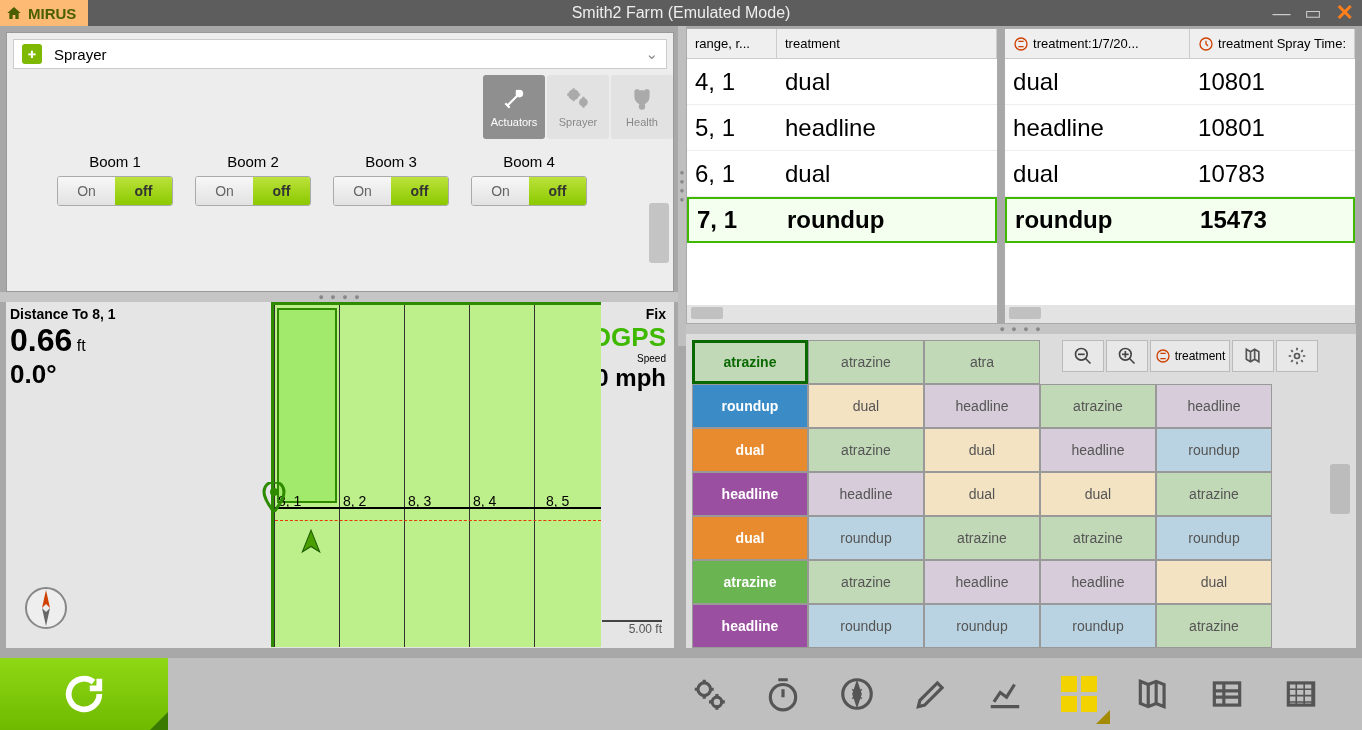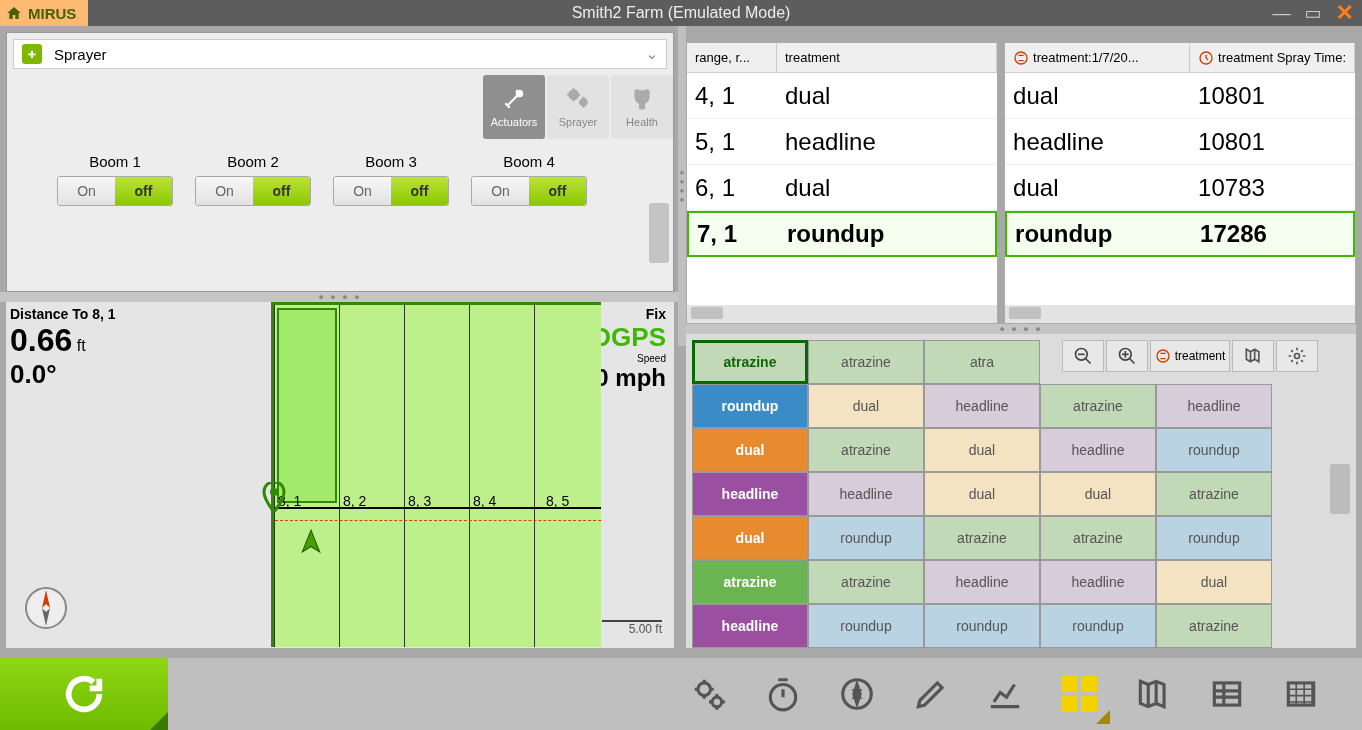--- a/index.html
+++ b/index.html
@@ -57,21 +57,21 @@
 .cell-label { position: absolute; font-size: 14px; }
 .pin { position: absolute; left: 256px; top: 180px; }
 .cursor-arrow { position:absolute; left:292px; top:226px; }
 .red-dash { position:absolute; left:269px; top:218px; width:326px; border-top:1.5px dashed #e53900;}
 .black-line { position:absolute; left:269px; top:205px; width:326px; border-top:2px solid #000;}
 .scale-bar { position:absolute; right:12px; bottom:12px; text-align:right; font-size:12px; color:#555;}
 .scale-bar .bar { width: 60px; height: 2px; background: #444; margin-left:auto; }
 .compass { position: absolute; left: 18px; bottom: 18px; }
 
 
-.tables-row { display: flex; height: 320px; gap: 6px; padding: 16px 6px 0 6px; }
+.tables-row { display: flex; height: 320px; gap: 6px; padding: 2px 6px 0 6px; }
 .table-panel { flex: 1; background: #fff; border: 1px solid #aaa; display: flex; flex-direction: column; }
 .table-header { display: flex; background: #efefef; border-bottom: 1px solid #ccc; height: 30px; font-size: 13px; align-items:center;}
 .th-cell { padding: 0 8px; border-right: 1px solid #ccc; display: flex; align-items: center; gap: 4px; white-space: nowrap; overflow:hidden; height:100%;}
 .td-row { display: flex; height: 46px; font-size: 24px; border-bottom: 1px solid #eee; }
 .td-row.sel { border: 2px solid #3fb800; background: #f5fff0; font-weight: bold; }
 .td-cell { padding: 0 8px; display: flex; align-items: center; }
 .hscroll { height: 18px; background: #e3e3e3; position:relative;}
 .hscroll .thumb { position:absolute; left:4px; top:2px; width:32px; height:12px; background:#c1c1c1; border-radius:2px;}
 .t-icon { width:16px; height:16px; }
 
@@ -298,21 +298,21 @@
             <div class="td-row">
               <div class="td-cell" style="width: 185px;">headline</div>
               <div class="td-cell" style="flex: 1 1 0%;">10801</div>
             </div>
             <div class="td-row">
               <div class="td-cell" style="width: 185px;">dual</div>
               <div class="td-cell" style="flex: 1 1 0%;">10783</div>
             </div>
             <div class="td-row sel">
               <div class="td-cell" style="width: 185px;">roundup</div>
-              <div class="td-cell" style="flex: 1 1 0%;">17286</div>
+              <div class="td-cell" style="flex: 1 1 0%;">15473</div>
             </div>
           </div>
         <div style="flex:1"></div>
         <div class="hscroll">
             <div class="thumb"></div>
           </div>
       </div>
     </div>
     <div class="drag-dots" style="margin:0 6px">● ● ● ●</div>
 

